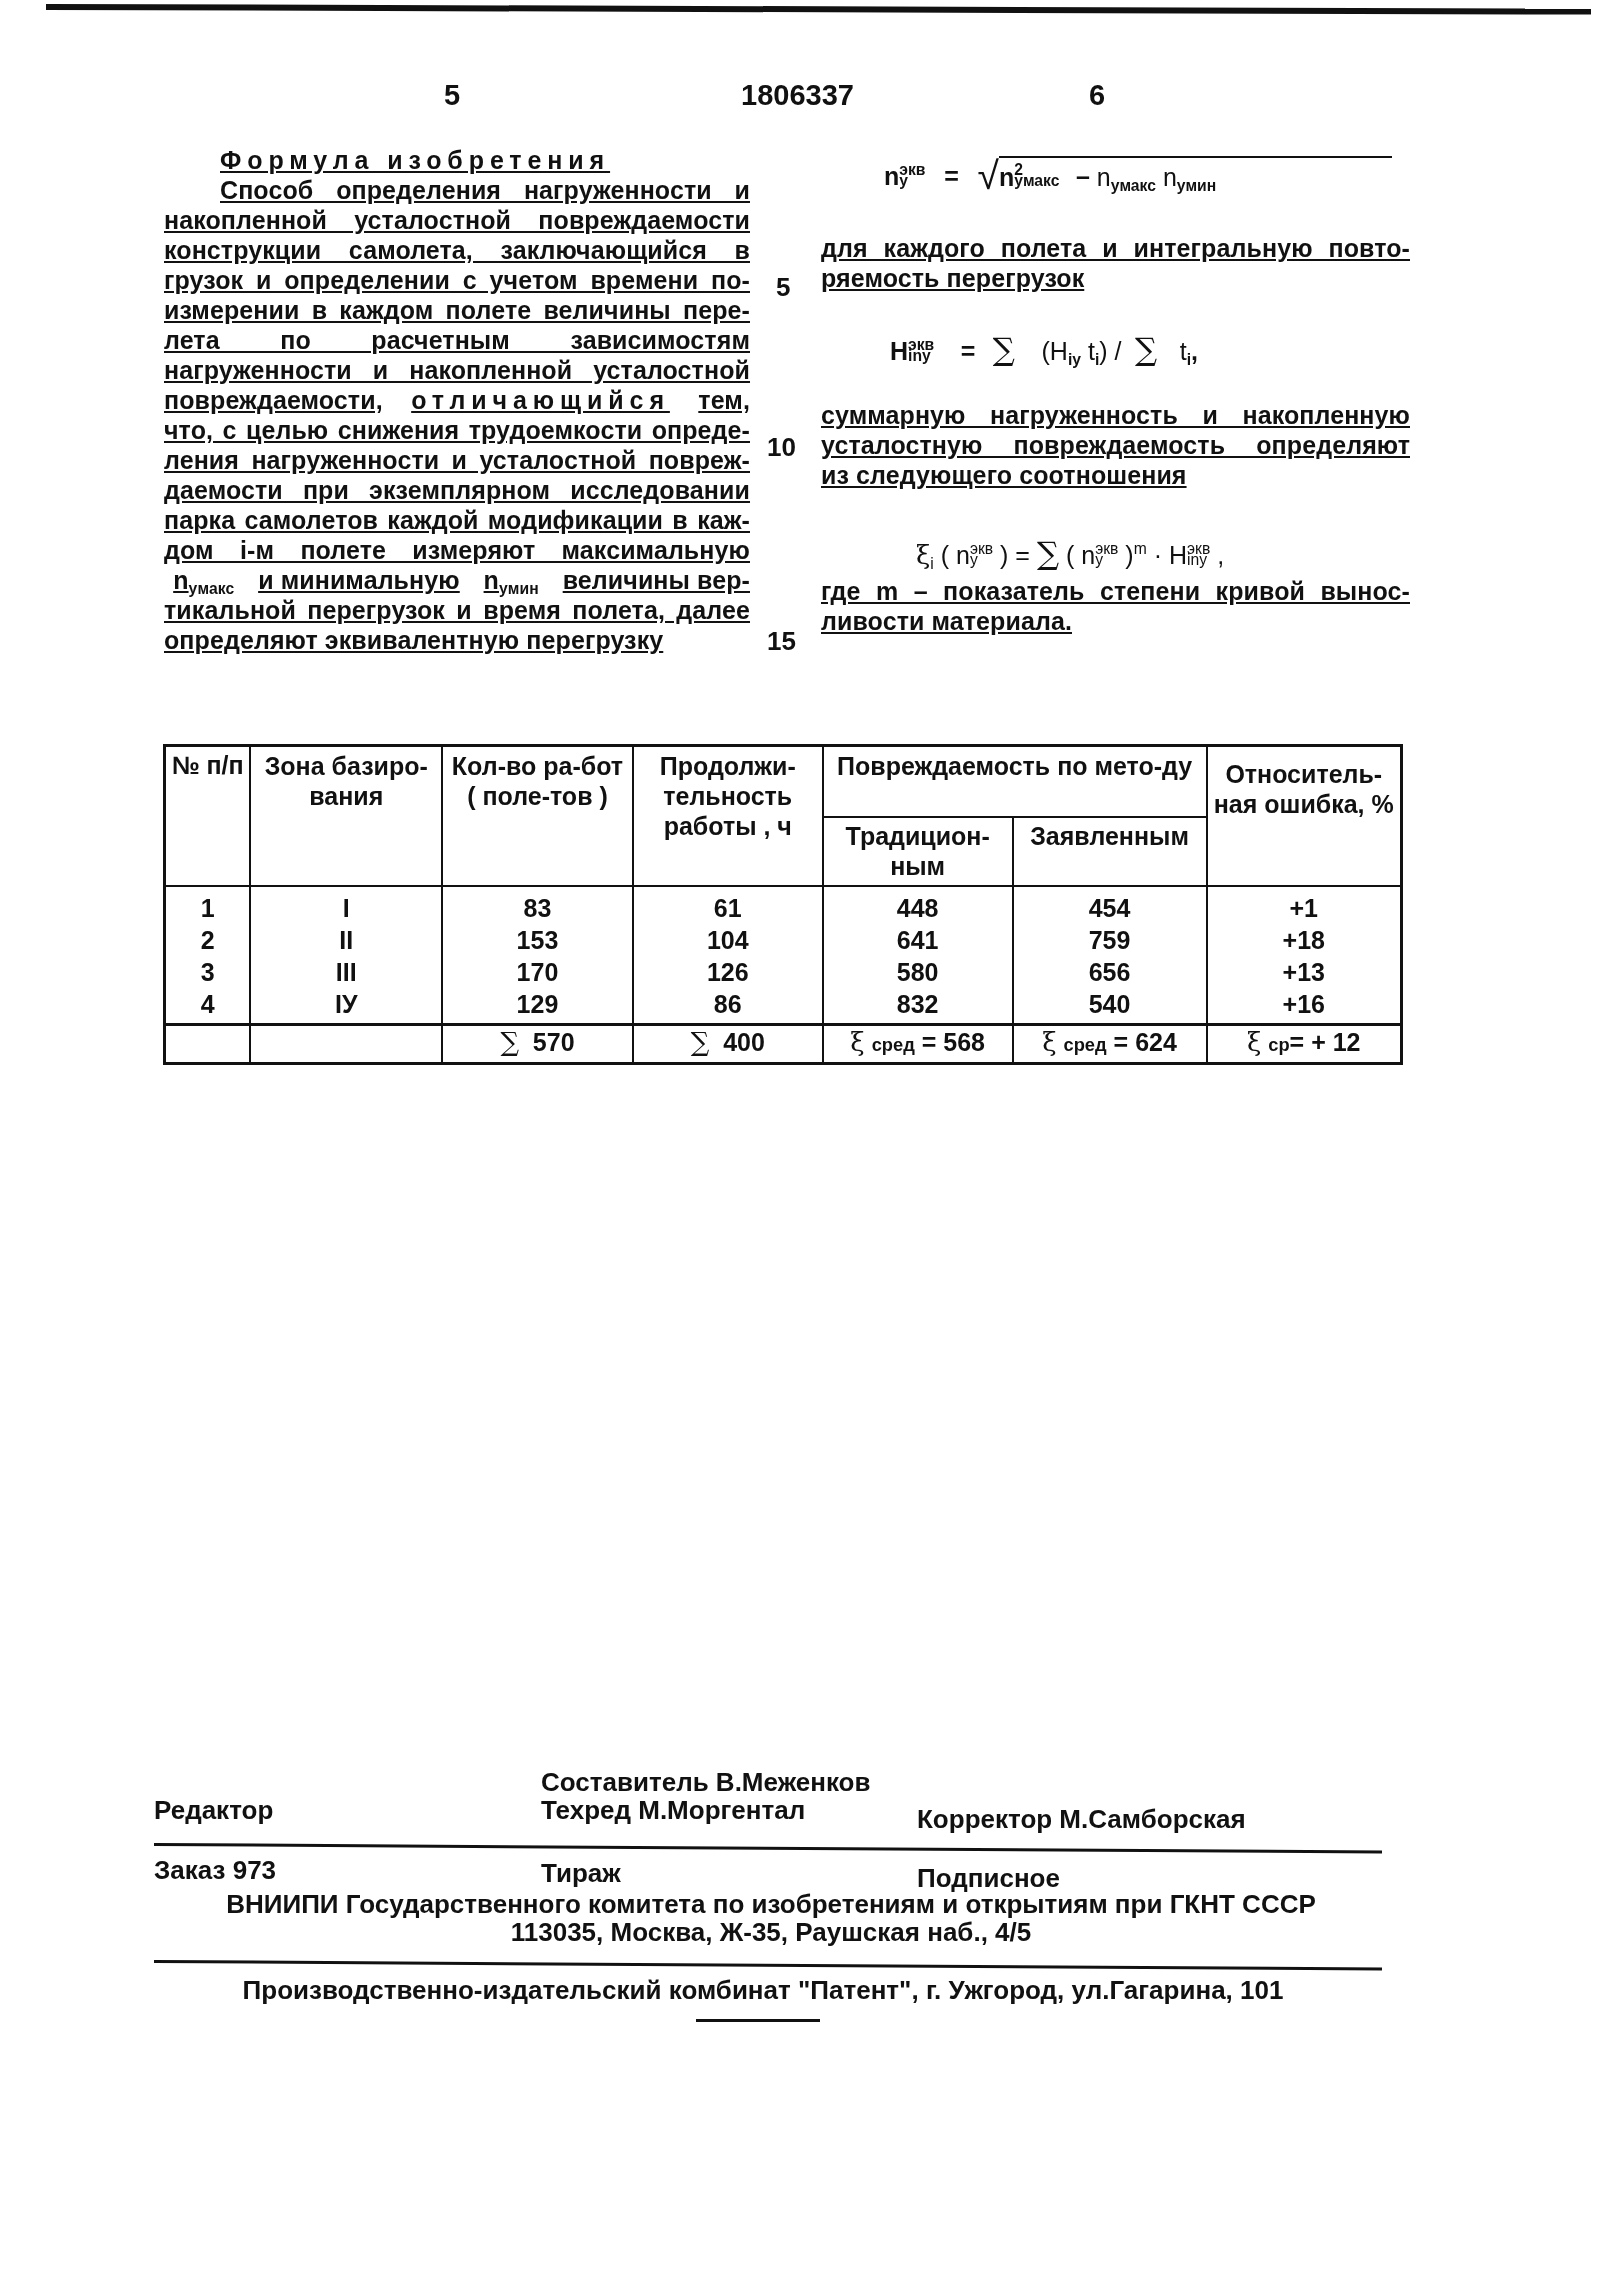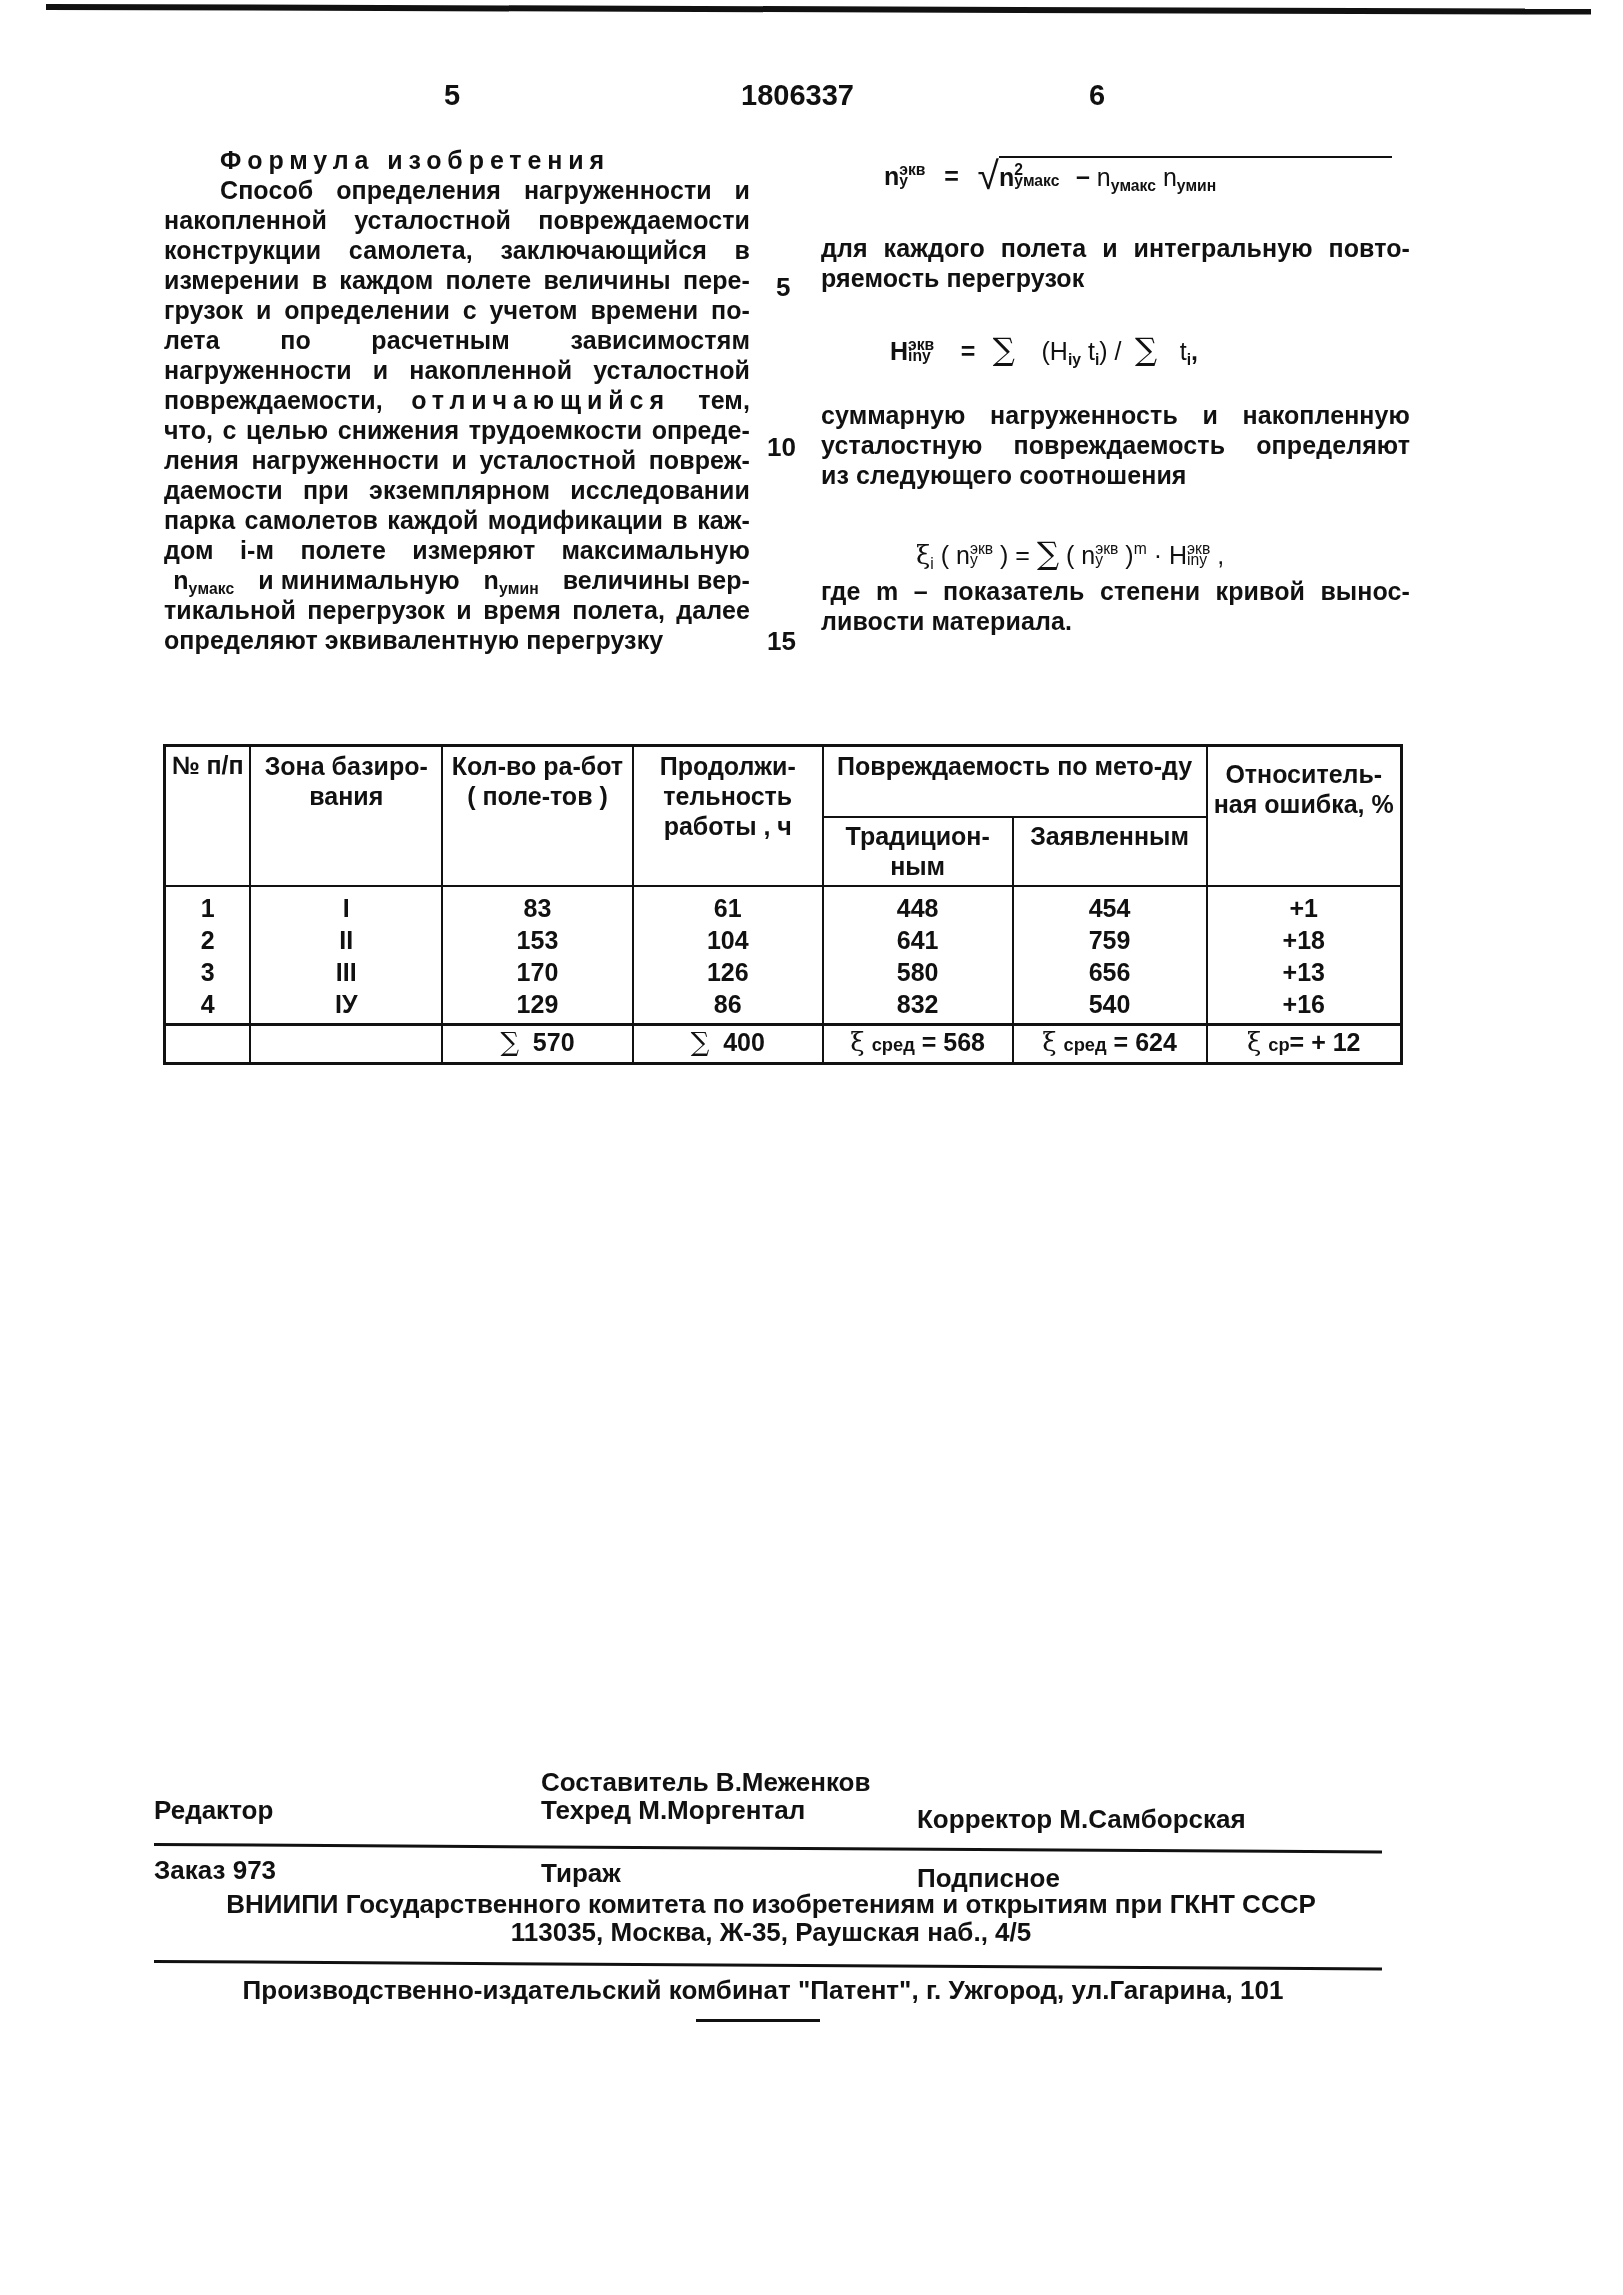--- a/index.html
+++ b/index.html
@@ -2,21 +2,21 @@
 <html style="font-size:10.5px"><head>
 <meta charset="utf-8">
 <style>
   html, body { margin: 0; padding: 0; background: #ffffff; }
   body { width: 1623px; height: 2295px; position: relative; overflow: hidden;
          font-family: "Liberation Sans", "DejaVu Sans", sans-serif; color: #111; }
   .abs { position: absolute; white-space: nowrap; }
   .top-rule { position: absolute; left: 46px; top: 3.9px; width: 1545px; height: 5.9px; background: #111;
               transform: rotate(0.17deg); transform-origin: left center; }
   .pnum { font-size: 29px; font-weight: bold; top: 79px; }
-  .col { position: absolute; font-size: 25px; font-weight: bold; line-height: 30px; letter-spacing: 0.1px; }
+  .col { position: absolute; font-size: 25px; font-weight: bold; line-height: 30px; letter-spacing: 0.1px; text-decoration: underline; }
   .col .ln { display: block; white-space: nowrap; height: 30px; }
   .col .just { text-align: justify; text-align-last: justify; }
   .spaced { letter-spacing: 5.9px; }
   .sub { font-size: 15.7px; vertical-align: -5.2px; }
   .sup { font-size: 15.7px; vertical-align: 10.5px; }
   .lineno { font-size: 26px; font-weight: bold; }
   .formula { font-size: 25px; font-weight: bold; }
   .sigma { font-size: 31px; font-weight: normal; font-family: "DejaVu Serif", serif; }
   .sqrt-bar { border-top: 2.6px solid #111; padding-top: 2.6px; }
 
@@ -41,22 +41,22 @@
 
 <div class="abs pnum" style="left:444px;">5</div>
 <div class="abs pnum" style="left:741px;">1806337</div>
 <div class="abs pnum" style="left:1089px;">6</div>
 
 <div class="col" style="left:164px; top:145px; width:586px;">
   <span class="ln spaced" style="padding-left:56px;">Формула изобретения</span>
   <span class="ln just" style="padding-left:56px;">Способ определения нагруженности и</span>
   <span class="ln just">накопленной усталостной повреждаемости</span>
   <span class="ln just">конструкции самолета, заключающийся в</span>
+  <span class="ln just">грузок и определении с учетом времени по-</span>
   <span class="ln just">измерении в каждом полете величины пере-</span>
-  <span class="ln just">грузок и определении с учетом времени по-</span>
   <span class="ln just">лета по расчетным зависимостям</span>
   <span class="ln just">нагруженности и накопленной усталостной</span>
   <span class="ln" style="display:flex; justify-content:space-between;">
     <span>повреждаемости,</span>
     <span class="spaced">отличающийся</span>
     <span>тем,</span>
   </span>
   <span class="ln just">что, с целью снижения трудоемкости опреде-</span>
   <span class="ln just">ления нагруженности и усталостной повреж-</span>
   <span class="ln just">даемости при экземплярном исследовании</span>

